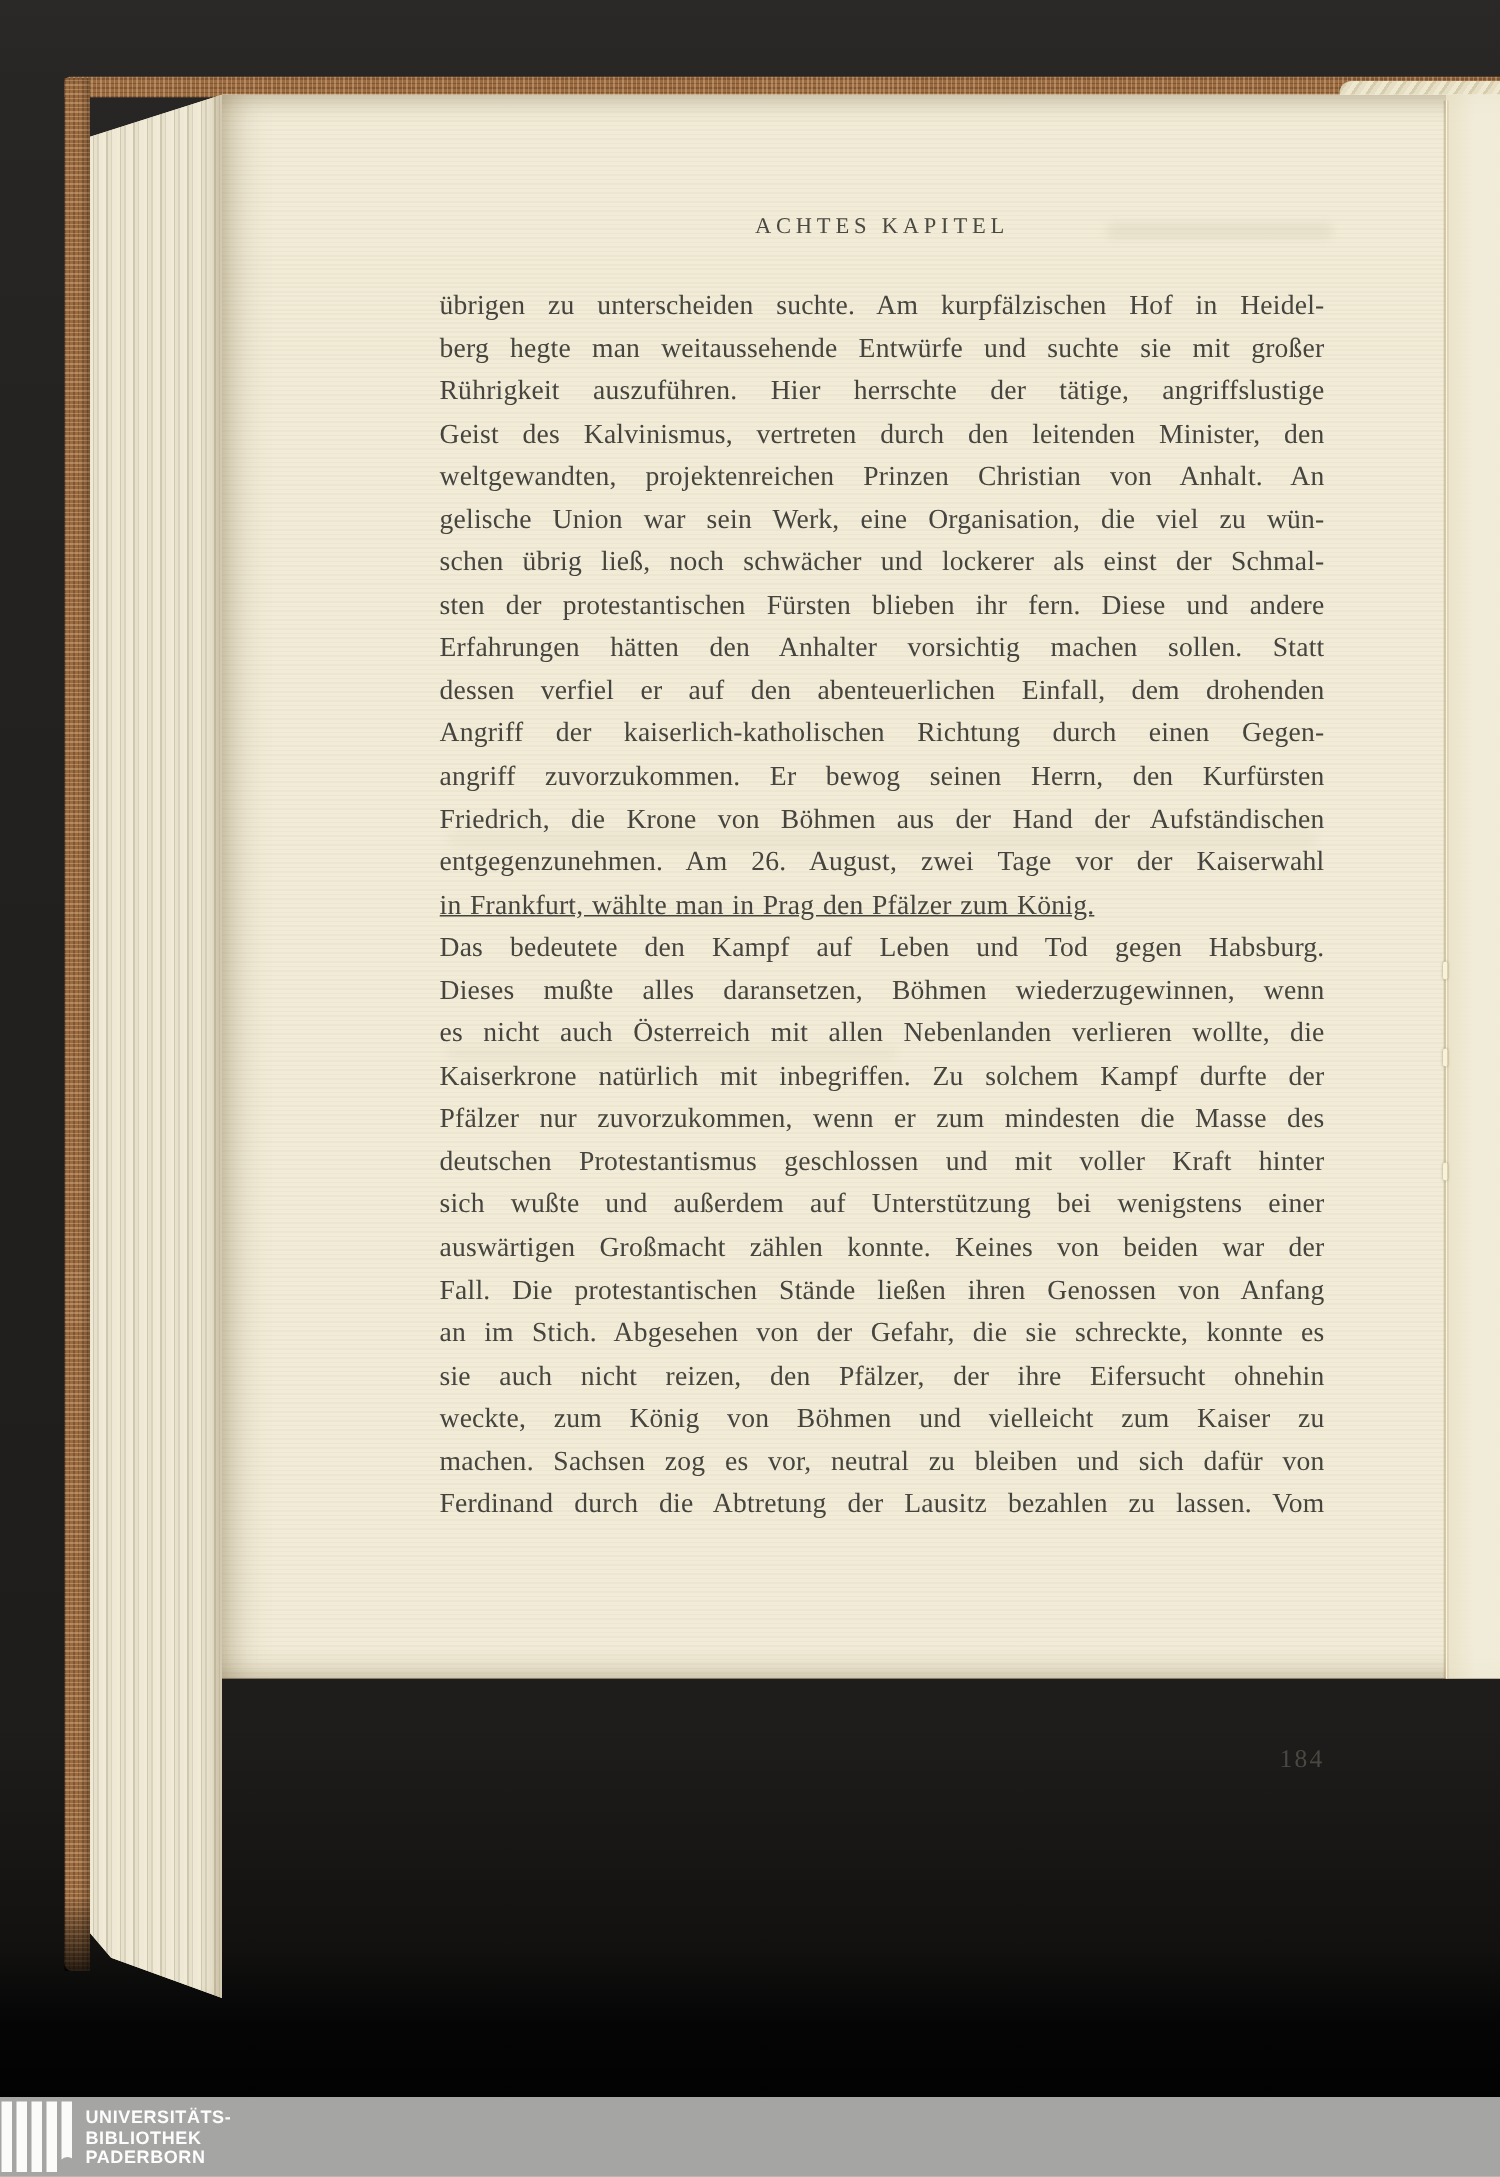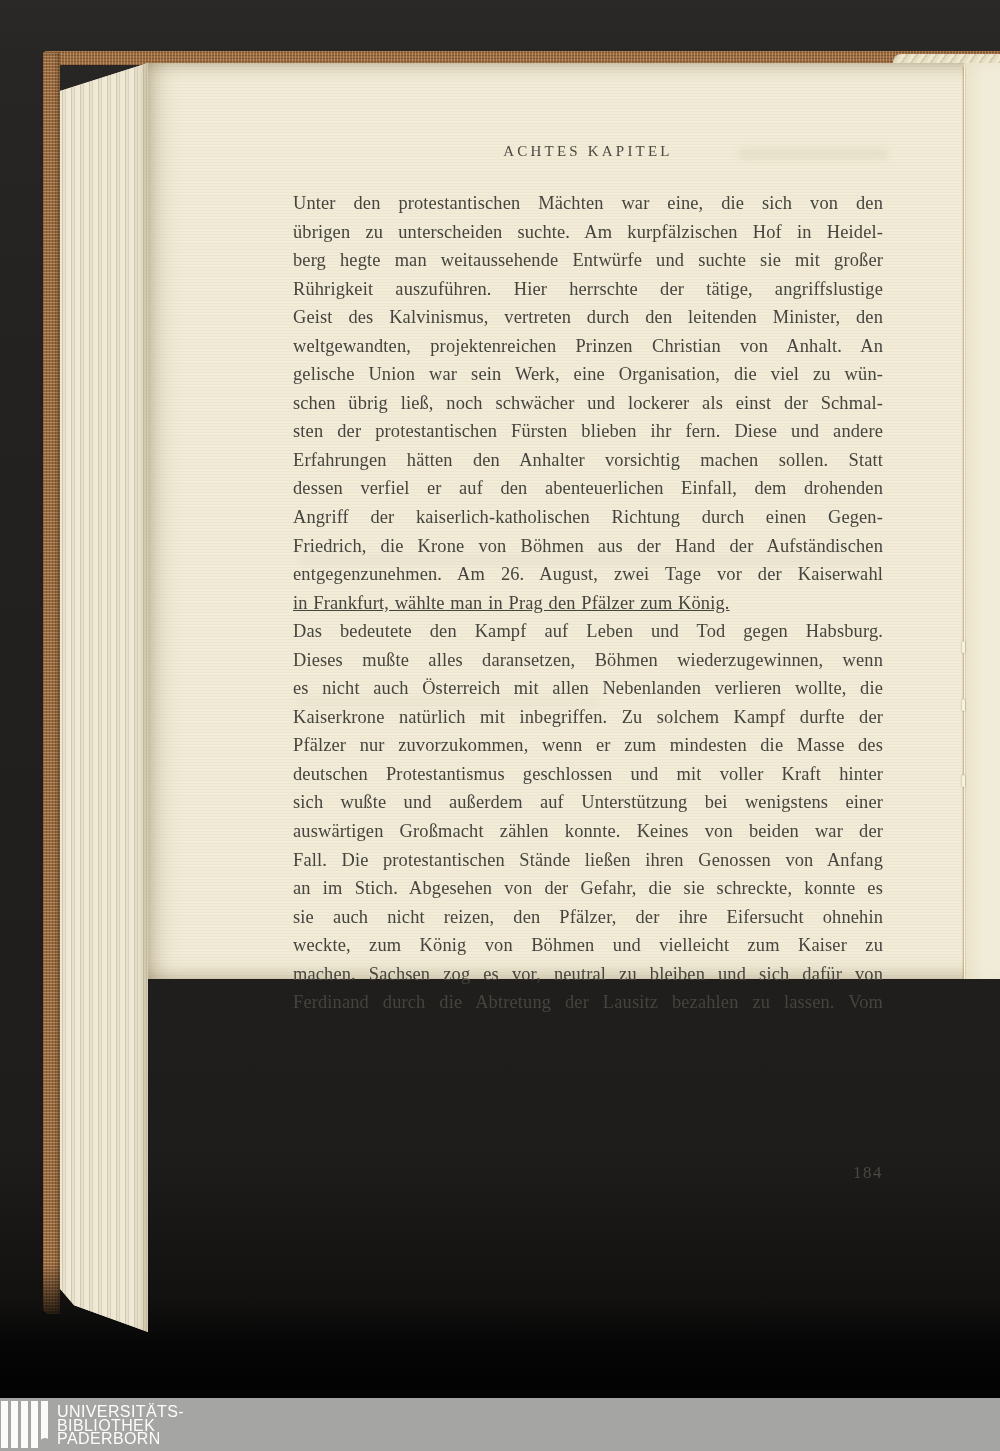--- a/index.html
+++ b/index.html
@@ -56,21 +56,21 @@
     background:
       repeating-linear-gradient(90deg,
         #f0ead6 0 2px,#cfc8b1 2px 3px,#e7e1cc 3px 5px,#d9d2bc 5px 6px,#eee8d4 6px 9px),
       var(--page_edge);
     clip-path:polygon(0 2.6%, 100% 0.4%, 100% 100%, 16% 97.9%, 0 96.6%);
     box-shadow:inset -6px 0 8px rgba(120,100,60,0.25);
   }
 
   
   .page{
-    position:absolute;left:148px;top:63px;width:852px;height:916px;
+    position:absolute;left:148px;top:63px;width:852px;height:1056px;
     background:
       repeating-linear-gradient(0deg, rgba(176,163,125,0.07) 0 1px, rgba(0,0,0,0) 1px 3px),
       var(--page);
     box-shadow:
       inset 22px 0 26px -20px rgba(125,108,70,0.55),
       inset 0 14px 16px -12px rgba(125,108,70,0.45),
       inset 0 -16px 18px -14px rgba(125,108,70,0.40);
   }
   .next-page{
     position:absolute;right:0;top:0;width:36px;height:100%;
@@ -120,21 +120,21 @@
   .logo{position:absolute;left:1px;top:3px;width:48px;height:47px;}
   .logo .bar{position:absolute;top:0;width:7px;height:100%;background:#fbfbfa;}
   .logo .b1{left:0;} .logo .b2{left:10px;} .logo .b3{left:20px;} .logo .b4{left:30px;} .logo .b5{left:40px;}
   .logo .dot{
     position:absolute;right:-2px;bottom:-2px;width:12px;height:12px;border-radius:50%;
     background:var(--banner);
   }
   .banner-text{
     position:absolute;left:57px;top:7px;
     font-family:"Liberation Sans","DejaVu Sans",sans-serif;
-    font-weight:normal;font-size:16px;line-height:13.6px;letter-spacing:0.4px;
+    font-weight:bold;font-size:12px;line-height:13.6px;letter-spacing:0.4px;
     color:var(--banner_text);
   }
 </style>
 </head>
 <body>
 
 <div class="scene">
 
   <div class="cover-top"></div>
   <div class="cover-left"></div>
@@ -149,32 +149,32 @@
     <div class="stitch s3"></div>
 
     <div class="ghost g1"></div>
     <div class="ghost g2"></div>
     <div class="ghost g3"></div>
 
     <h1 class="chapter">ACHTES KAPITEL</h1>
 
     <div class="text-block">
 
-    <div class="tline">Unter den protestantischen Mächten war eine, die sich von den</div>
         <div class="tline">übrigen zu unterscheiden suchte. Am kurpfälzischen Hof in Heidel-</div>
         <div class="tline">berg hegte man weitaussehende Entwürfe und suchte sie mit großer</div>
         <div class="tline">Rührigkeit auszuführen. Hier herrschte der tätige, angriffslustige</div>
         <div class="tline">Geist des Kalvinismus, vertreten durch den leitenden Minister, den</div>
         <div class="tline">weltgewandten, projektenreichen Prinzen Christian von Anhalt. An</div>
         <div class="tline">gelische Union war sein Werk, eine Organisation, die viel zu wün-</div>
         <div class="tline">schen übrig ließ, noch schwächer und lockerer als einst der Schmal-</div>
         <div class="tline">sten der protestantischen Fürsten blieben ihr fern. Diese und andere</div>
         <div class="tline">Erfahrungen hätten den Anhalter vorsichtig machen sollen. Statt</div>
         <div class="tline">dessen verfiel er auf den abenteuerlichen Einfall, dem drohenden</div>
         <div class="tline">Angriff der kaiserlich-katholischen Richtung durch einen Gegen-</div>
+        <div class="tline">angriff zuvorzukommen. Er bewog seinen Herrn, den Kurfürsten</div>
         <div class="tline">Friedrich, die Krone von Böhmen aus der Hand der Aufständischen</div>
         <div class="tline">entgegenzunehmen. Am 26. August, zwei Tage vor der Kaiserwahl</div>
         <div class="tline para-end">in Frankfurt, wählte man in Prag den Pfälzer zum König.</div>
         <div class="tline">Das bedeutete den Kampf auf Leben und Tod gegen Habsburg.</div>
         <div class="tline">Dieses mußte alles daransetzen, Böhmen wiederzugewinnen, wenn</div>
         <div class="tline">es nicht auch Österreich mit allen Nebenlanden verlieren wollte, die</div>
         <div class="tline">Kaiserkrone natürlich mit inbegriffen. Zu solchem Kampf durfte der</div>
         <div class="tline">Pfälzer nur zuvorzukommen, wenn er zum mindesten die Masse des</div>
         <div class="tline">deutschen Protestantismus geschlossen und mit voller Kraft hinter</div>
         <div class="tline">sich wußte und außerdem auf Unterstützung bei wenigstens einer</div>

